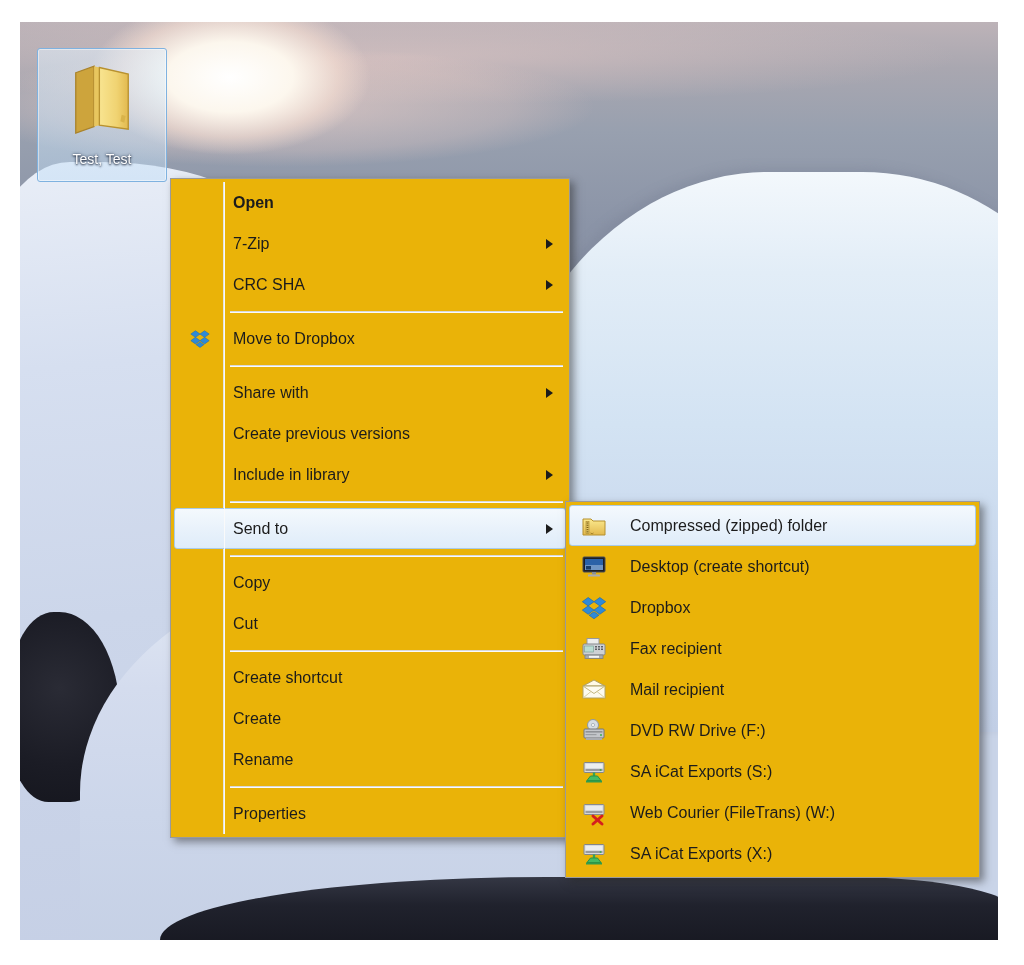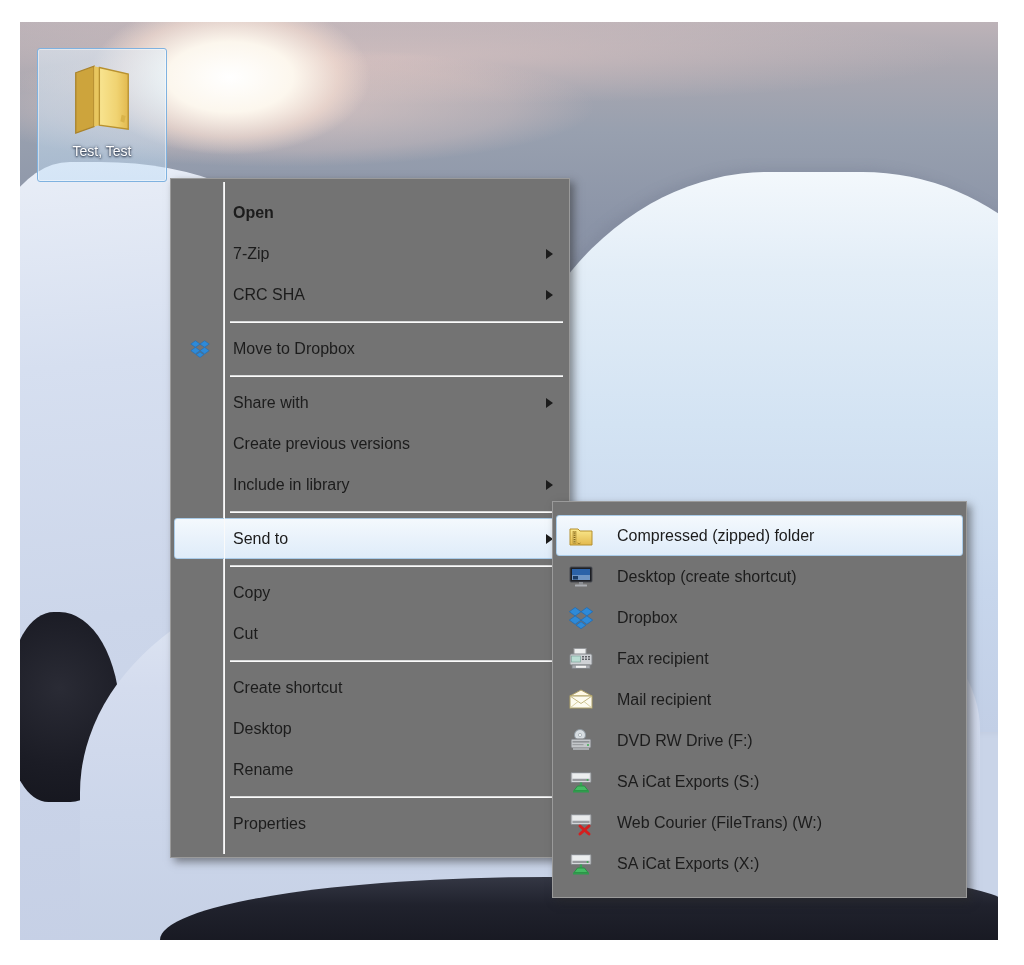--- a/index.html
+++ b/index.html
@@ -49,39 +49,39 @@
   
   .desktop-icon {
     position:absolute; left:37px; top:48px; width:130px; height:134px;
     border:1px solid #7fb2e0; border-radius:3px;
     background:linear-gradient(180deg, rgba(225,240,252,.55), rgba(190,220,246,.45));
     box-shadow:inset 0 0 0 1px rgba(255,255,255,.45);
     display:flex; flex-direction:column; align-items:center; z-index:2;
   }
   .folder-art { margin-top:8px; width:84px; height:84px; }
   .desktop-icon-label {
-    color:#ffffff; font-size:14px; margin-top:2px;
+    color:#ffffff; font-size:14px; margin-top:10px;
     text-shadow:0 1px 2px rgba(20,30,50,.9), 0 0 3px rgba(20,30,50,.7);
     text-align:right;
   }
 
   
   .menu {
-    position:absolute; background:#737373; border:1px solid #9a9a9a;
-    box-shadow:4px 4px 8px rgba(40,40,40,.5); padding:13px 3px;
+    position:absolute; background:#eab308; border:1px solid #9a9a9a;
+    box-shadow:4px 4px 8px rgba(40,40,40,.5); padding:3px 3px;
     font-size:16px; color:#1c1c1c;
   }
   .context-menu { left:170px; top:178px; width:400px; z-index:5; }
   .context-menu::before {
     content:""; position:absolute; left:52px; top:3px; bottom:3px; width:1px; background:#e2e3e4;
   }
   .context-menu::after {
     content:""; position:absolute; left:53px; top:3px; bottom:3px; width:1px; background:#fafafa;
   }
-  .submenu { left:552px; top:501px; width:415px; z-index:6; }
+  .submenu { left:565px; top:501px; width:415px; z-index:6; }
 
   .menu-item {
     position:relative; height:41px; display:flex; align-items:center;
     padding-left:58px; border:1px solid transparent; border-radius:3px; cursor:default;
   }
   .submenu .menu-item { padding-left:60px; }
   .menu-item.bold .menu-label { font-weight:bold; }
   .menu-item.selected {
     background:linear-gradient(180deg, #f4f9fd 0%, #e9f2fb 50%, #dfecf9 100%);
     border:1px solid #a9cbe8;
@@ -179,21 +179,21 @@
         <span class="menu-label">Copy</span>
       </div>
       <div class="menu-item">
         <span class="menu-label">Cut</span>
       </div>
       <div class="menu-separator"></div>
       <div class="menu-item">
         <span class="menu-label">Create shortcut</span>
       </div>
       <div class="menu-item">
-        <span class="menu-label">Desktop</span>
+        <span class="menu-label">Create</span>
       </div>
       <div class="menu-item">
         <span class="menu-label">Rename</span>
       </div>
       <div class="menu-separator"></div>
       <div class="menu-item">
         <span class="menu-label">Properties</span>
       </div>
     </div>
   <div class="menu submenu" id="send-to-submenu">

